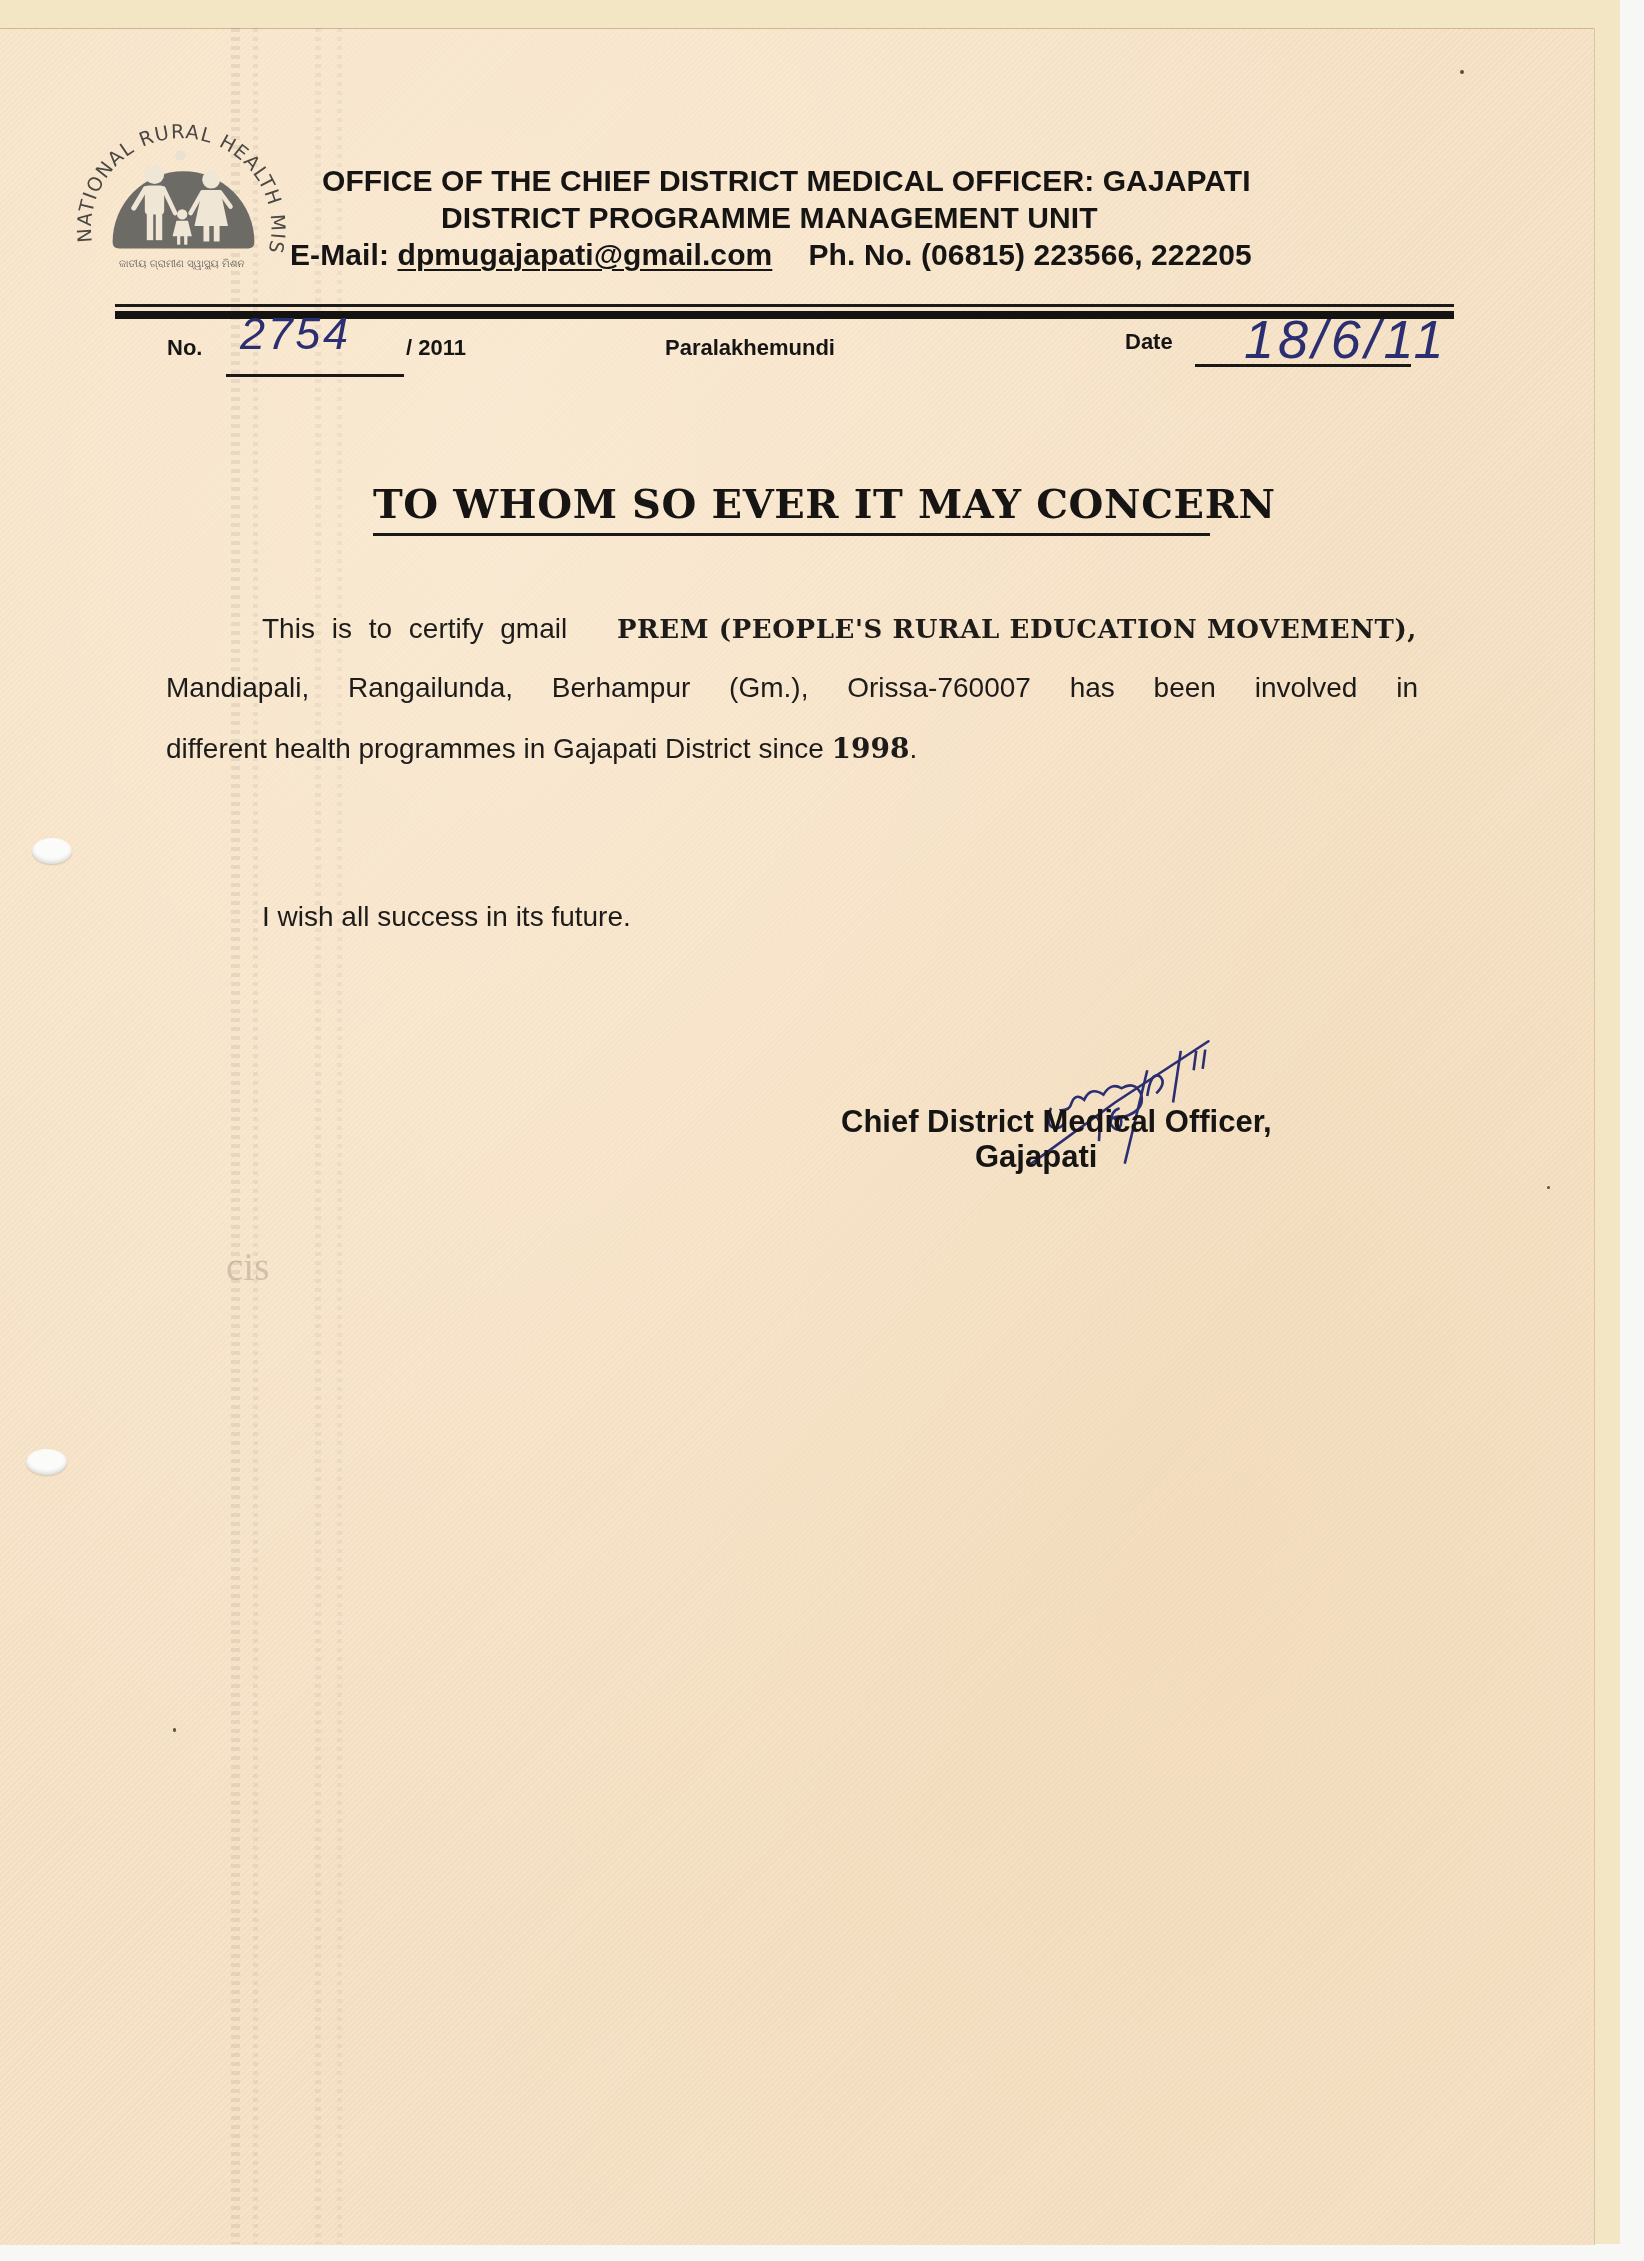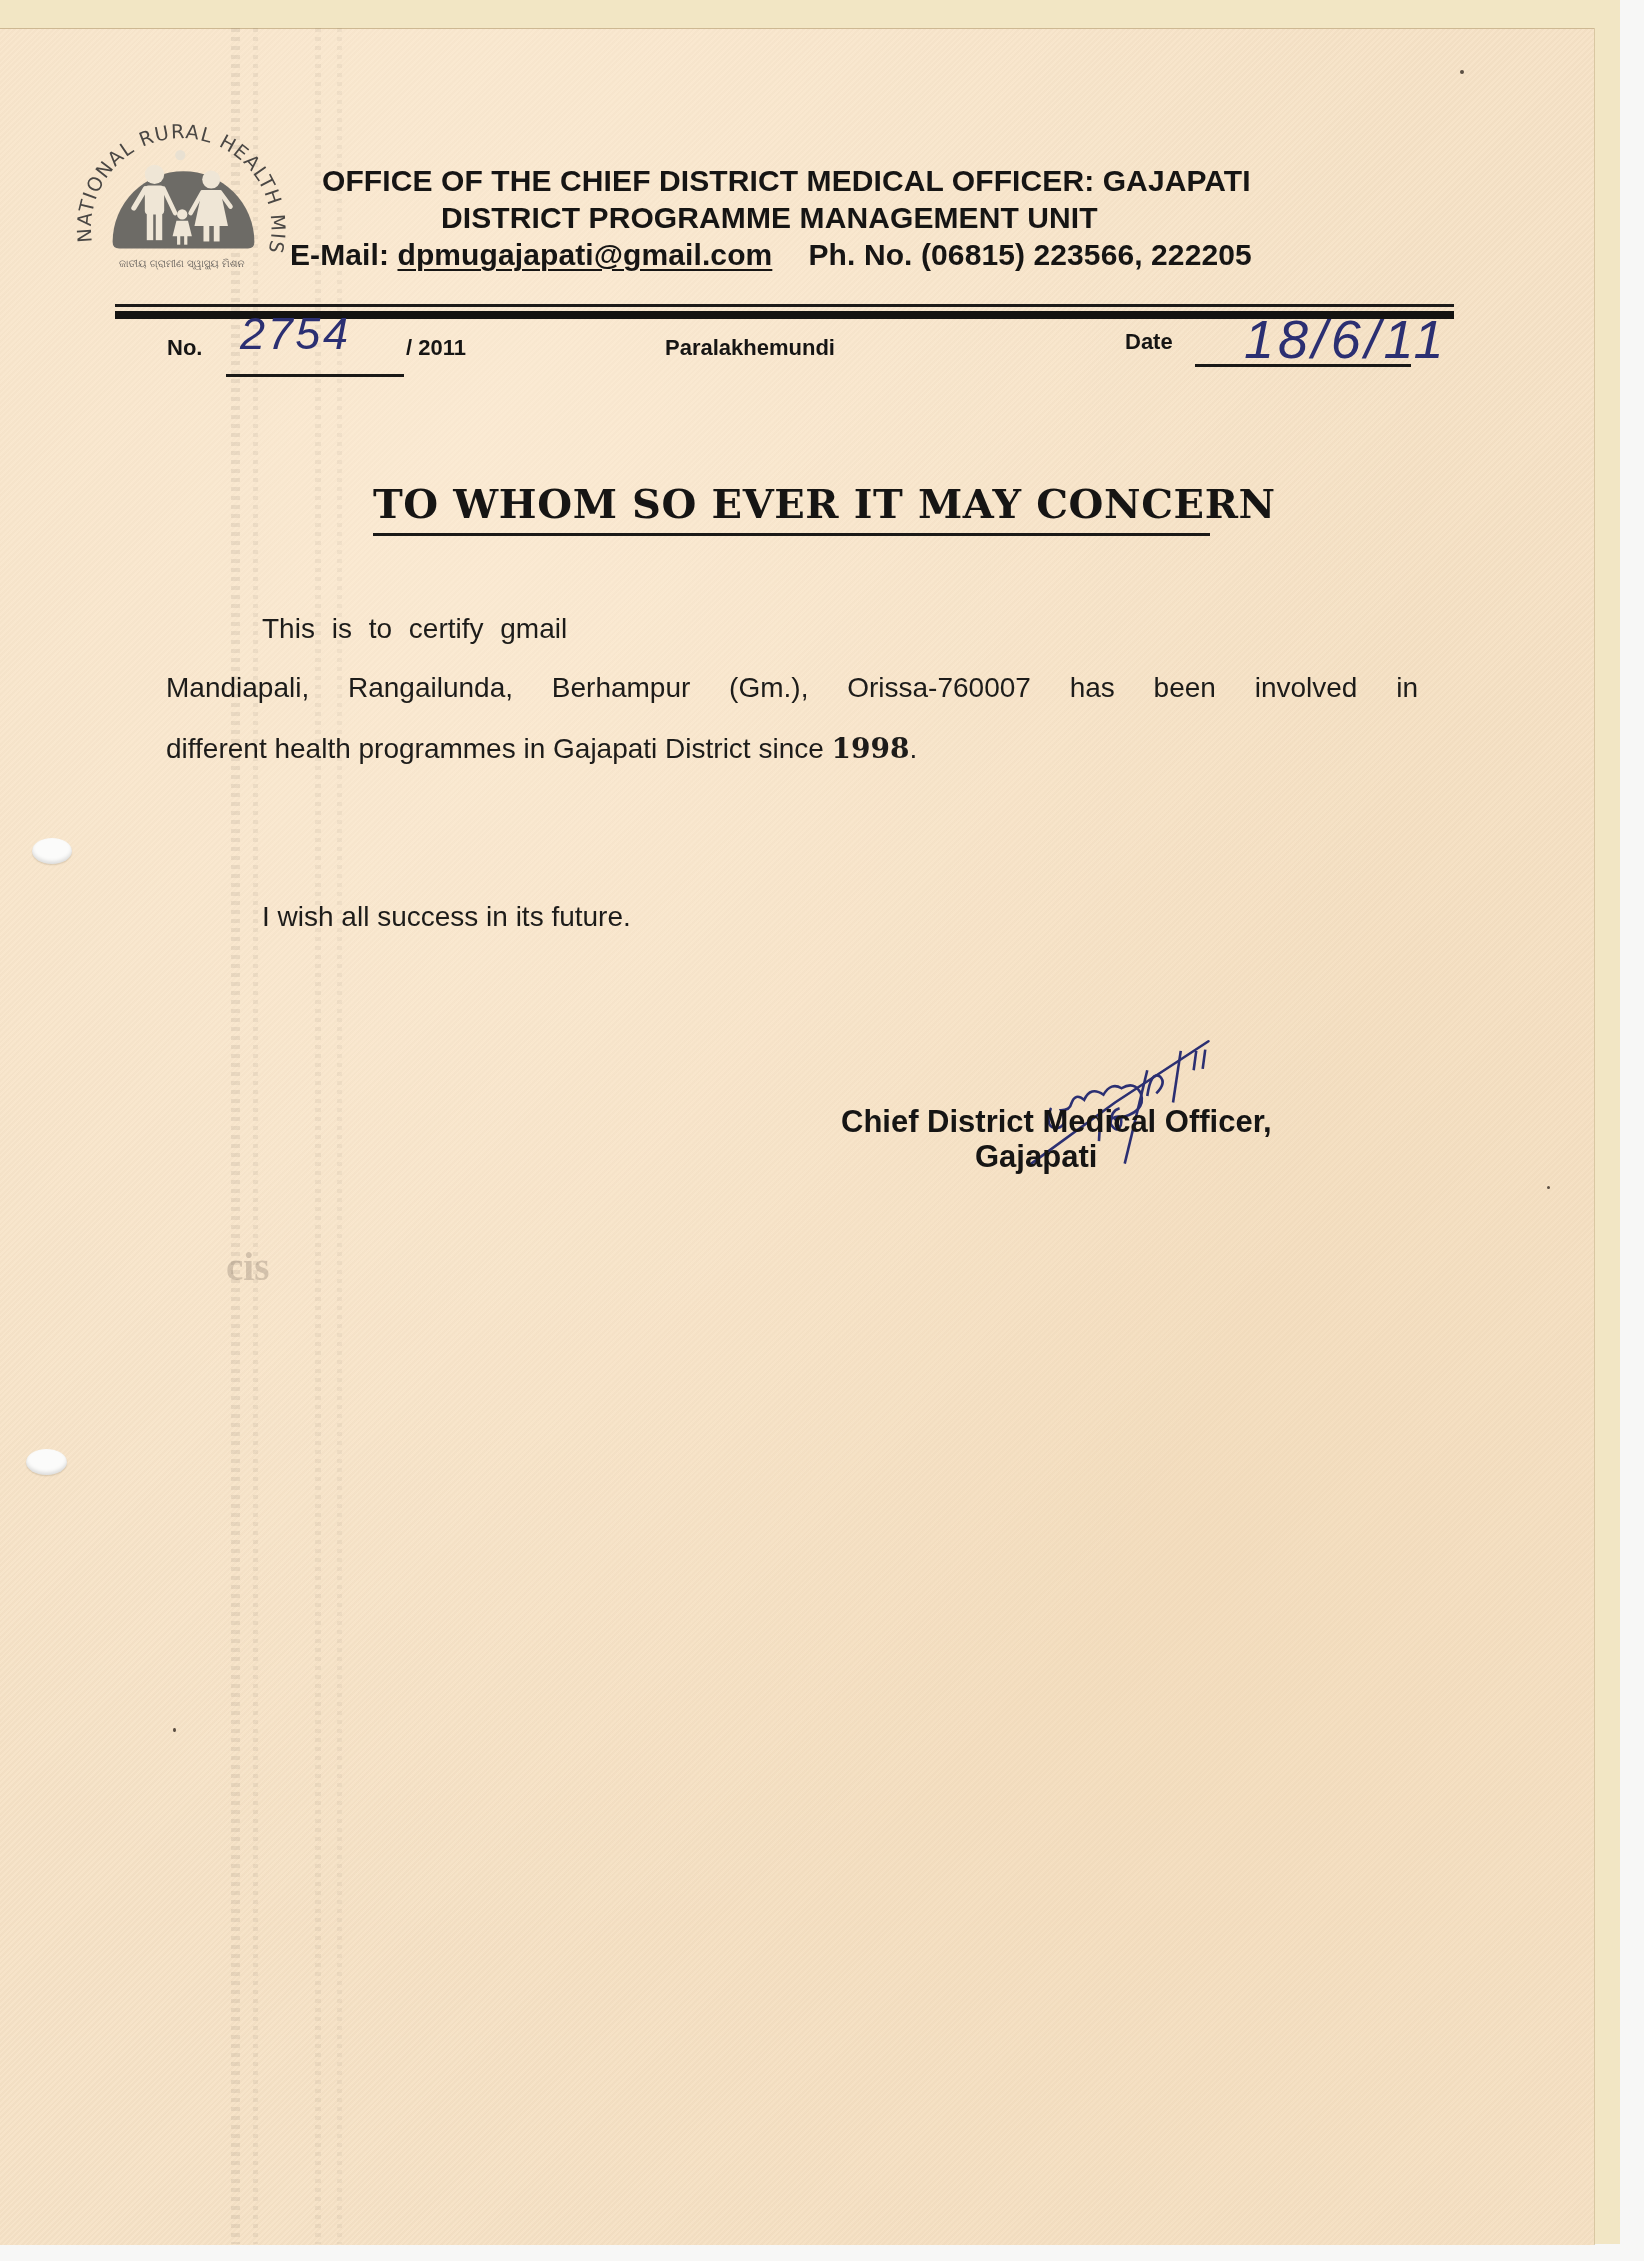--- a/index.html
+++ b/index.html
@@ -99,29 +99,30 @@
 <div class="abs meta" style="left:665px;top:335px;">Paralakhemundi</div>
 <div class="abs meta" style="left:1125px;top:329px;">Date</div>
 <div class="line" style="left:1195px;top:364px;width:216px;"></div>
 <div class="abs ink" style="left:1244px;top:308px;font-size:54px;letter-spacing:3.9px;">18/6/11</div>
 
 <div class="abs title" style="left:373px;top:480px;">TO WHOM SO EVER IT MAY CONCERN</div>
 <div class="line" style="left:373px;top:533px;width:837px;height:3.2px;"></div>
 
 <div class="abs body" style="left:262px;top:613px;width:1155px;display:flex;justify-content:space-between;align-items:baseline;">
   <span style="word-spacing:9px;">This is to certify gmail</span>
+  <span class="serif-b">PREM (PEOPLE'S RURAL EDUCATION MOVEMENT),</span>
 </div>
 <div class="abs body" style="left:166px;top:672px;width:1252px;text-align:justify;text-align-last:justify;word-spacing:2.6px;">Mandiapali, Rangailunda, Berhampur (Gm.), Orissa-760007 has been involved in</div>
 <div class="abs body" style="left:166px;top:732px;">
   <span>different health programmes in Gajapati District since</span>
   <span class="serif-b" style="font-size:28px;letter-spacing:0">1998</span><span>.</span>
 </div>
 <div class="abs body" style="left:262px;top:901px;">I wish all success in its future.</div>
 
-<div class="ghost" style="left:226px;top:1244px;font-weight:bold;">cis</div>
+<div class="ghost" style="left:226px;top:1244px;">cis</div>
 
 <svg class="abs" style="left:954px;top:1012px;" width="335" height="168" viewBox="0 0 520 260">
   <path d="M120 235 L 250 140 L 395 45" stroke="#2b2f72" stroke-width="4" fill="none" stroke-linecap="round"></path>
   <path d="M150 150 q -10 30 10 30 q 18 -4 6 -28 q 14 0 16 -10 q 6 -18 20 -6 q 10 -22 30 -8 q 12 -20 28 -10 q 20 -12 30 8 q 10 30 -40 40" stroke="#2b2f72" stroke-width="4" fill="none" stroke-linecap="round"></path>
   <path d="M225 200 L 228 150" stroke="#2b2f72" stroke-width="4" fill="none"></path>
   <path d="M245 165 q 18 -10 14 10 q -6 15 -16 -2 q 0 -20 14 -24" stroke="#2b2f72" stroke-width="4" fill="none"></path>
   <path d="M265 235 L 300 90" stroke="#2b2f72" stroke-width="4" fill="none"></path>
   <path d="M300 130 q 6 -40 20 -30 q 10 10 -6 26" stroke="#2b2f72" stroke-width="4" fill="none"></path>
   <path d="M340 140 L 352 60" stroke="#2b2f72" stroke-width="4" fill="none"></path>
   <path d="M372 90 L 376 60 M386 88 L 390 58" stroke="#2b2f72" stroke-width="4" fill="none"></path>

